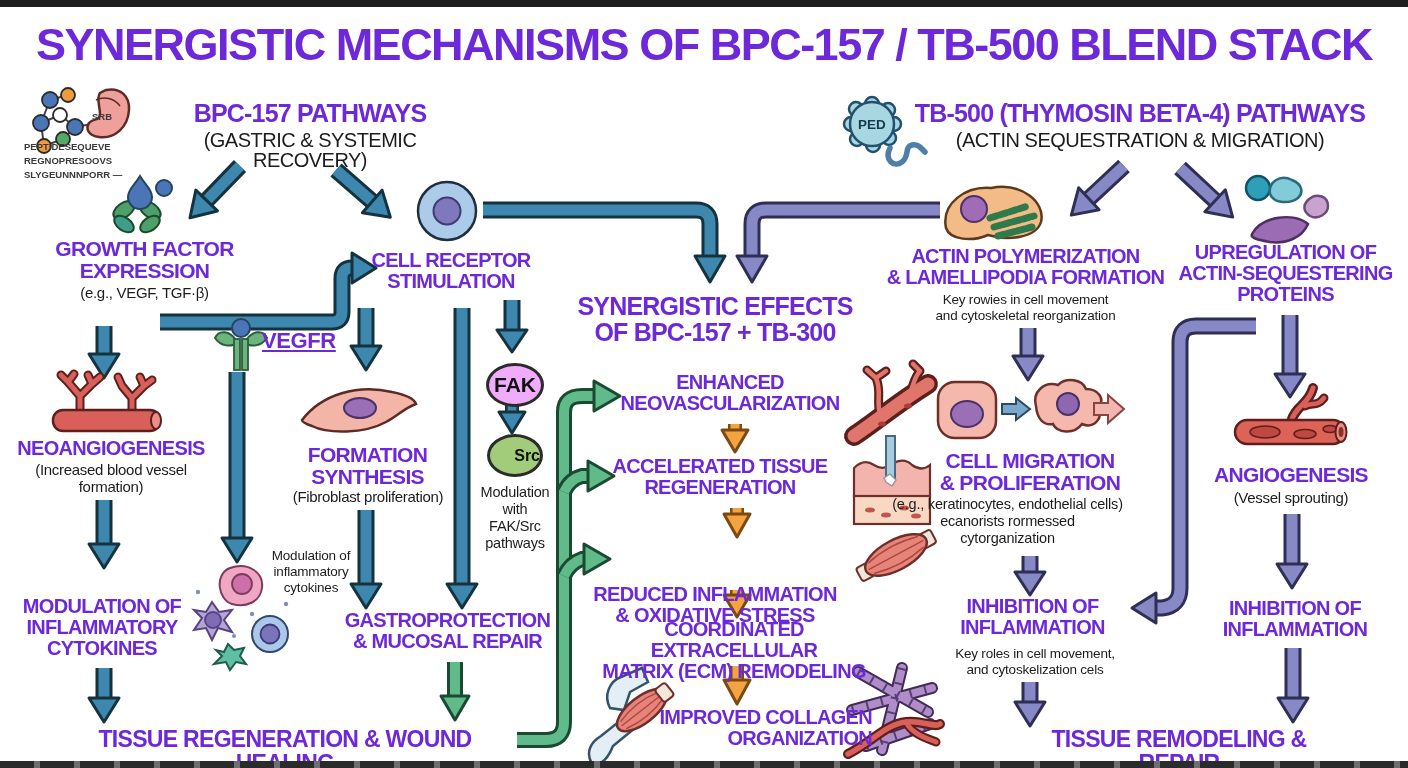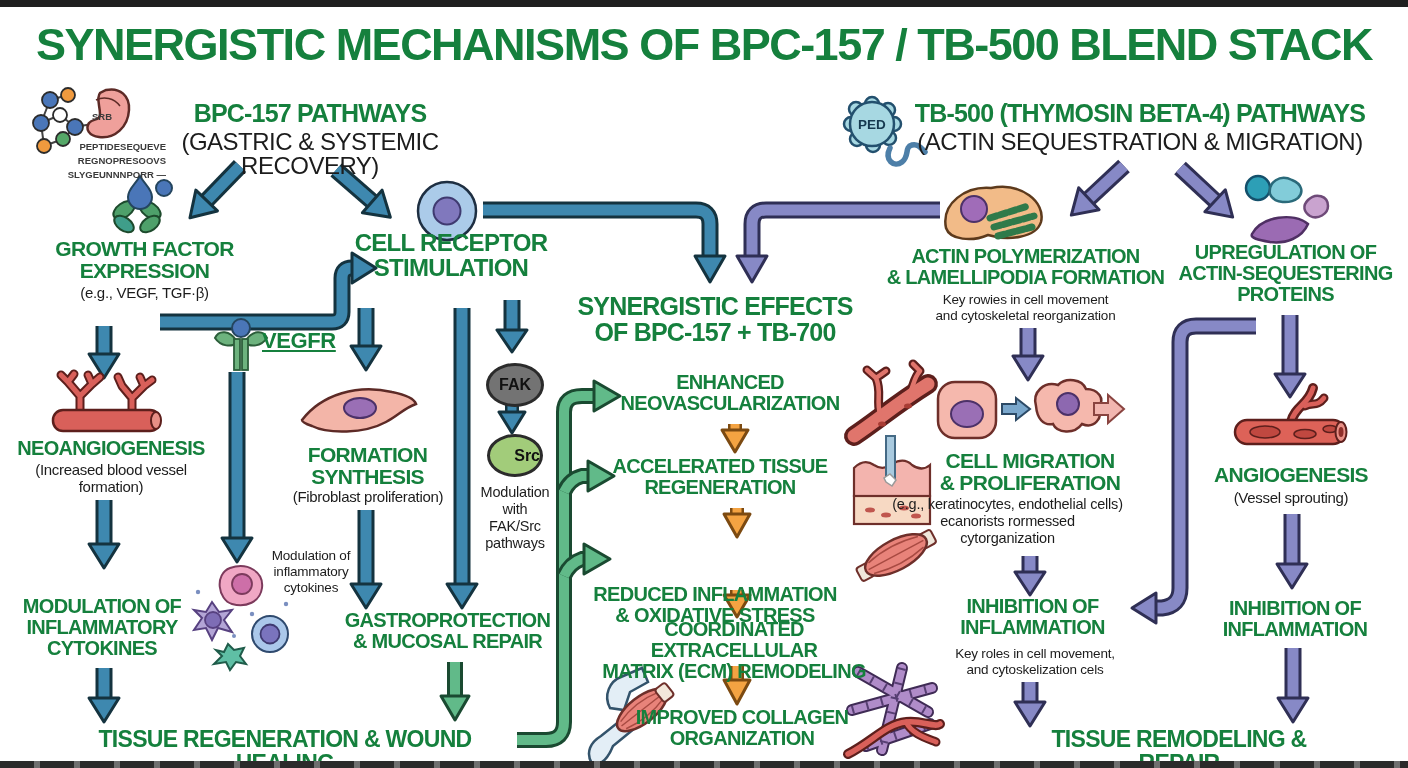--- a/index.html
+++ b/index.html
@@ -2,24 +2,24 @@
 <html><head>
 <meta charset="utf-8">
 <style>
   html,body{margin:0;padding:0;background:#e8e8e8;}
   .canvas{position:relative;width:1408px;height:768px;background:#ffffff;overflow:hidden;
           font-family:"Liberation Sans",sans-serif;color:#111;}
   .strip{position:absolute;left:0;width:1408px;z-index:6;}
   .strip.top{top:0;height:7px;background:#1f1f1f;}
   .strip.bottom{top:761px;height:7px;
     background:repeating-linear-gradient(90deg,#2b2b2b 0 34px,#6f6f6f 34px 40px);}
-  .tb{position:absolute;text-align:center;white-space:pre-line;z-index:4;color:#15803d;}
+  .tb{position:absolute;text-align:center;white-space:pre-line;z-index:4;color:#6d28d9;}
   .ttl{font-weight:700;font-size:45px;letter-spacing:-1.5px;line-height:1;}
   .hdr{font-weight:700;font-size:25px;letter-spacing:-0.8px;line-height:1;}
-  .hsub{font-weight:400;font-size:24px;letter-spacing:-0.5px;line-height:1;color:#1c1c1c;}
+  .hsub{font-weight:400;font-size:20px;letter-spacing:-0.5px;line-height:1;color:#1c1c1c;}
   .h-node{font-weight:700;font-size:20px;letter-spacing:-0.7px;line-height:1.06;}
   .h-sub{font-weight:400;font-size:15px;letter-spacing:-0.3px;line-height:1.1;color:#1c1c1c;}
   .h-note{font-weight:400;font-size:13.5px;letter-spacing:-0.2px;line-height:1.18;color:#1c1c1c;}
   .big{font-size:23px;}
   .syn-t{font-weight:700;font-size:25px;letter-spacing:-0.8px;line-height:1.05;}
   .tiny{font-weight:700;font-size:9.5px;letter-spacing:0;line-height:1.45;color:#3a3a3a;text-align:left;}
   .oval{position:absolute;z-index:4;display:flex;align-items:center;justify-content:center;
         border:3px solid #2b2b2b;border-radius:50%;font-weight:700;}
   svg.layer{position:absolute;left:0;top:0;z-index:1;}
   svg.icon{position:absolute;z-index:2;overflow:visible;}
@@ -181,21 +181,21 @@
       <circle cx="11" cy="37" r="8" fill="#4a76b8"></circle>
         <circle cx="30" cy="29" r="7" fill="#ffffff"></circle>
       <circle cx="45" cy="41" r="8" fill="#4a76b8"></circle>
         <circle cx="14" cy="60" r="7" fill="#f09a3e"></circle>
       <circle cx="33" cy="53" r="7" fill="#55a868"></circle>
     </g>
     <path d="M76,4 C90,1 100,10 99,24 C98,41 85,53 69,51 C59,50 55,43 59,37 C63,32 70,35 70,28 C70,20 66,12 70,7 Z" fill="#efa09b" stroke="#5d2a26" stroke-width="2.5"></path>
     <path d="M66,14 C74,10 84,12 90,20" fill="none" stroke="#5d2a26" stroke-width="1.5"></path>
   </svg>
   <div class="tb tiny" style="left:92px;top:110px;width:40px;">SRB</div>
-  <div class="tb tiny" style="left:36px;top:140px;width:130px;text-align:right;">PEPTIDESEQUEVE
+  <div class="tb tiny" style="left:24px;top:140px;width:130px;">PEPTIDESEQUEVE
 REGNOPRESOOVS
 SLYGEUNNNPORR —</div>
 
   <svg class="icon" style="left:840px;top:96px;" width="92" height="74" viewBox="0 0 92 74">
     <g fill="#a7d8e2" stroke="#23506e" stroke-width="2.5">
       <circle cx="32" cy="8" r="7"></circle>
         <circle cx="48" cy="14" r="7"></circle>
         <circle cx="54" cy="28" r="7"></circle>
       <circle cx="49" cy="42" r="7"></circle>
         <circle cx="33" cy="49" r="7"></circle>
@@ -228,21 +228,21 @@
     <path d="M36,22 C42,13 53,11 57,20 C51,29 40,29 36,25 Z" fill="#6db37e" stroke="#2c5e3a" stroke-width="2"></path>
     <rect x="24" y="21" width="6" height="31" fill="#6db37e" stroke="#2c5e3a" stroke-width="1.8"></rect>
     <rect x="32" y="21" width="6" height="31" fill="#6db37e" stroke="#2c5e3a" stroke-width="1.8"></rect>
   </svg>
   <div class="tb" style="left:262px;top:328px;width:72px;font-size:22px;font-weight:700;letter-spacing:-0.4px;text-decoration:underline;">VEGFR</div>
 
   <svg class="icon" style="left:414px;top:178px;" width="66" height="66" viewBox="0 0 66 66">
     <circle cx="33" cy="33" r="29" fill="#abcbe9" stroke="#1e2f42" stroke-width="2.5"></circle>
     <circle cx="33" cy="33" r="13.5" fill="#8078bd" stroke="#3f3a70" stroke-width="2"></circle>
   </svg>
-  <div class="tb h-node" style="left:352px;top:230px;width:198px;font-size:24px;">CELL RECEPTOR
+  <div class="tb h-node" style="left:352px;top:250px;width:198px;font-size:20px;">CELL RECEPTOR
 STIMULATION</div>
 
   <svg class="icon" style="left:50px;top:370px;" width="118" height="66" viewBox="0 0 118 66">
     <g stroke="#5d1f1c" stroke-width="9" fill="none" stroke-linecap="round">
       <path d="M30,44 V26 M30,26 L18,12 M30,26 L42,14 M18,12 L11,5 M18,12 L24,4 M42,14 L38,5 M42,14 L50,7"></path>
       <path d="M82,44 V28 M82,28 L72,16 M82,28 L94,16 M72,16 L68,7 M94,16 L90,7 M94,16 L102,10"></path>
     </g>
     <g stroke="#d9605a" stroke-width="5" fill="none" stroke-linecap="round">
       <path d="M30,44 V26 M30,26 L18,12 M30,26 L42,14 M18,12 L11,5 M18,12 L24,4 M42,14 L38,5 M42,14 L50,7"></path>
       <path d="M82,44 V28 M82,28 L72,16 M82,28 L94,16 M72,16 L68,7 M94,16 L90,7 M94,16 L102,10"></path>
@@ -255,21 +255,21 @@
   <div class="tb h-node" style="left:5px;top:438px;width:212px;">NEOANGIOGENESIS</div>
 
   <svg class="icon" style="left:298px;top:378px;" width="122" height="64" viewBox="0 0 122 64">
     <path d="M4,42 C24,16 60,6 94,14 C104,16 116,20 118,26 C106,30 100,38 88,44 C66,56 30,56 14,48 C8,46 4,44 4,42 Z" fill="#f3b5a8" stroke="#5d2a26" stroke-width="2.5"></path>
     <ellipse cx="62" cy="30" rx="16" ry="10" fill="#9a6fb5" stroke="#4c3168" stroke-width="2"></ellipse>
   </svg>
   <div class="tb h-node" style="left:280px;top:444px;width:175px;font-size:21px;">FORMATION
 SYNTHESIS</div>
   <div class="tb h-sub" style="left:272px;top:489px;width:192px;">(Fibroblast proliferation)</div>
 
-  <div class="oval" style="left:486px;top:363px;width:52px;height:38px;background:#737373;font-size:16px;">
+  <div class="oval" style="left:486px;top:363px;width:52px;height:38px;background:#f0abfc;font-size:21px;">
       <span>FAK</span>
     </div>
   <div class="oval" style="left:487px;top:434px;width:50px;height:37px;background:#a2cc7a;font-size:16px;justify-content:flex-end;">
       <span>Src</span>
     </div>
   <div class="tb h-note" style="left:460px;top:484px;width:110px;font-size:14.5px;">Modulation
 with
 FAK/Src
 pathways</div>
 
@@ -291,30 +291,30 @@
 cytokines</div>
 
   <div class="tb h-node" style="left:12px;top:596px;width:180px;">MODULATION OF
 INFLAMMATORY
 CYTOKINES</div>
   <div class="tb h-node" style="left:330px;top:610px;width:235px;">GASTROPROTECTION
 &amp; MUCOSAL REPAIR</div>
   <div class="tb h-node big" style="left:60px;top:727px;width:450px;">TISSUE REGENERATION &amp; WOUND HEALING</div>
 
   <div class="tb syn-t" style="left:570px;top:293px;width:290px;">SYNERGISTIC EFFECTS
-OF BPC-157 + TB-700</div>
+OF BPC-157 + TB-300</div>
   <div class="tb h-node" style="left:605px;top:372px;width:250px;">ENHANCED
 NEOVASCULARIZATION</div>
   <div class="tb h-node" style="left:600px;top:456px;width:240px;">ACCELERATED TISSUE
 REGENERATION</div>
   <div class="tb h-node" style="left:585px;top:540px;width:260px;margin-top:44px;">REDUCED INFLAMMATION
 &amp; OXIDATIVE STRESS</div>
   <div class="tb h-node" style="left:570px;top:619px;width:300px;margin-left:14px;">COORDINATED EXTRACELLULAR
 MATRIX (ECM) REMODELING</div>
-  <div class="tb h-node" style="left:612px;top:707px;width:260px;">IMPROVED COLLAGEN
+  <div class="tb h-node" style="left:612px;top:707px;width:260px;text-align:right;">IMPROVED COLLAGEN
 ORGANIZATION</div>
 
   <svg class="icon" style="left:842px;top:358px;" width="96" height="90" viewBox="0 0 96 90">
     <g stroke="#5d1f1c" fill="none" stroke-linecap="round">
       <path stroke-width="20" d="M12,78 C36,62 54,46 86,26"></path>
       <path stroke-width="9" d="M38,56 C34,42 40,34 34,20 M34,20 l-9,-8 M34,20 l10,-7 M64,40 C72,32 70,22 78,13 M78,13 l-7,-7"></path>
     </g>
     <g stroke="#e0756c" fill="none" stroke-linecap="round">
       <path stroke-width="13" d="M12,78 C36,62 54,46 86,26"></path>
       <path stroke-width="4.5" d="M38,56 C34,42 40,34 34,20 M34,20 l-9,-8 M34,20 l10,-7 M64,40 C72,32 70,22 78,13 M78,13 l-7,-7"></path>

